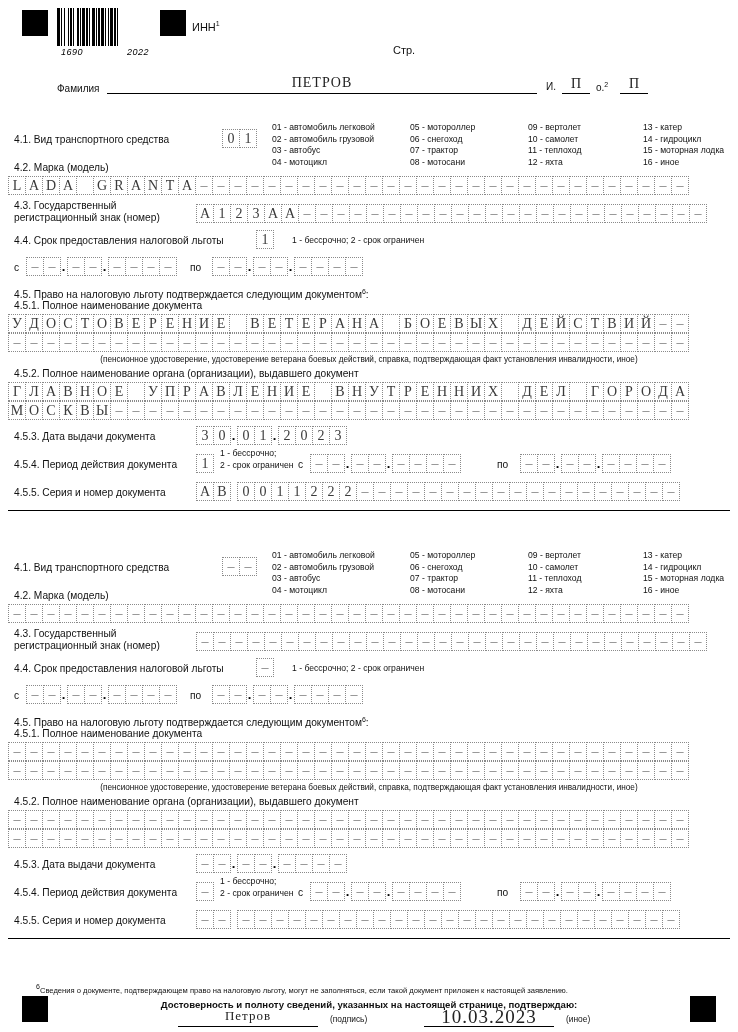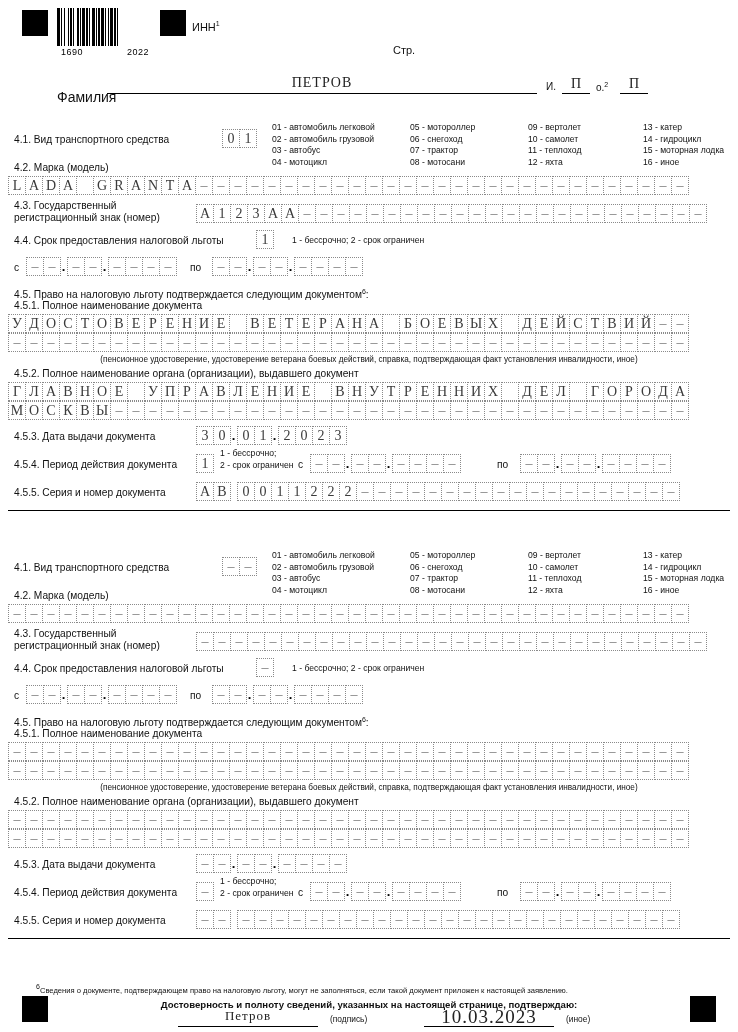--- a/index.html
+++ b/index.html
@@ -14,21 +14,21 @@
   .page{position:relative;width:738px;height:1032px;}
 
   
   .corner{position:absolute;width:26px;height:26px;background:#000;}
   .c-tl{left:22px;top:10px;}
   .c-tm{left:160px;top:10px;}
   .c-bl{left:22px;top:996px;}
   .c-br{left:690px;top:996px;}
 
   
-  .barcode-wrap{position:absolute;left:57px;top:8px;width:96px;height:52px;}
+  .barcode-wrap{position:absolute;left:57px;top:8px;width:96px;height:52px;font-style:italic;}
   .bars{height:38px;width:96px;display:flex;align-items:stretch;}
   .bars i{display:block;background:#000;height:38px;}
   .bc-nums{display:flex;justify-content:space-between;font-size:9px;padding:0 4px;
            letter-spacing:.5px;color:#000;margin-top:1px;}
 
   
   .cells{display:flex;}
   .cell{
     width:18px;height:19px;
     border:1px dotted #8a8a8a;
@@ -45,21 +45,21 @@
   .cell.dash{color:#777;}
   .gap{width:9px;}
   .dot{width:7px;text-align:center;font-size:13px;line-height:19px;font-weight:bold;color:#000;}
 
   
   .inn-label{position:absolute;left:192px;top:20px;font-size:11px;}
   .inn-cells{position:absolute;left:228px;top:15px;}
   .str-label{position:absolute;left:393px;top:44px;font-size:11px;}
   .str-cells{position:absolute;left:424px;top:39px;}
 
-  .fam-label{position:absolute;left:57px;top:89px;font-size:14px;}
+  .fam-label{position:absolute;left:57px;top:83px;font-size:10px;}
   .fam-line{position:absolute;left:107px;top:93px;width:430px;border-bottom:1px solid #000;height:0;}
   .fam-val{position:absolute;left:107px;top:75px;width:430px;text-align:center;
            font-family:"Liberation Serif", serif;font-size:14px;letter-spacing:1px;color:#222;}
   .ini-i{position:absolute;left:546px;top:81px;font-size:10px;}
   .ini-1-line{position:absolute;left:562px;top:93px;width:28px;border-bottom:1px solid #000;}
   .ini-1-val{position:absolute;left:562px;top:76px;width:28px;text-align:center;
              font-family:"Liberation Serif", serif;font-size:14px;color:#222;}
   .ini-o{position:absolute;left:596px;top:81px;font-size:10px;}
   .ini-2-line{position:absolute;left:620px;top:93px;width:28px;border-bottom:1px solid #000;}
   .ini-2-val{position:absolute;left:620px;top:76px;width:28px;text-align:center;

